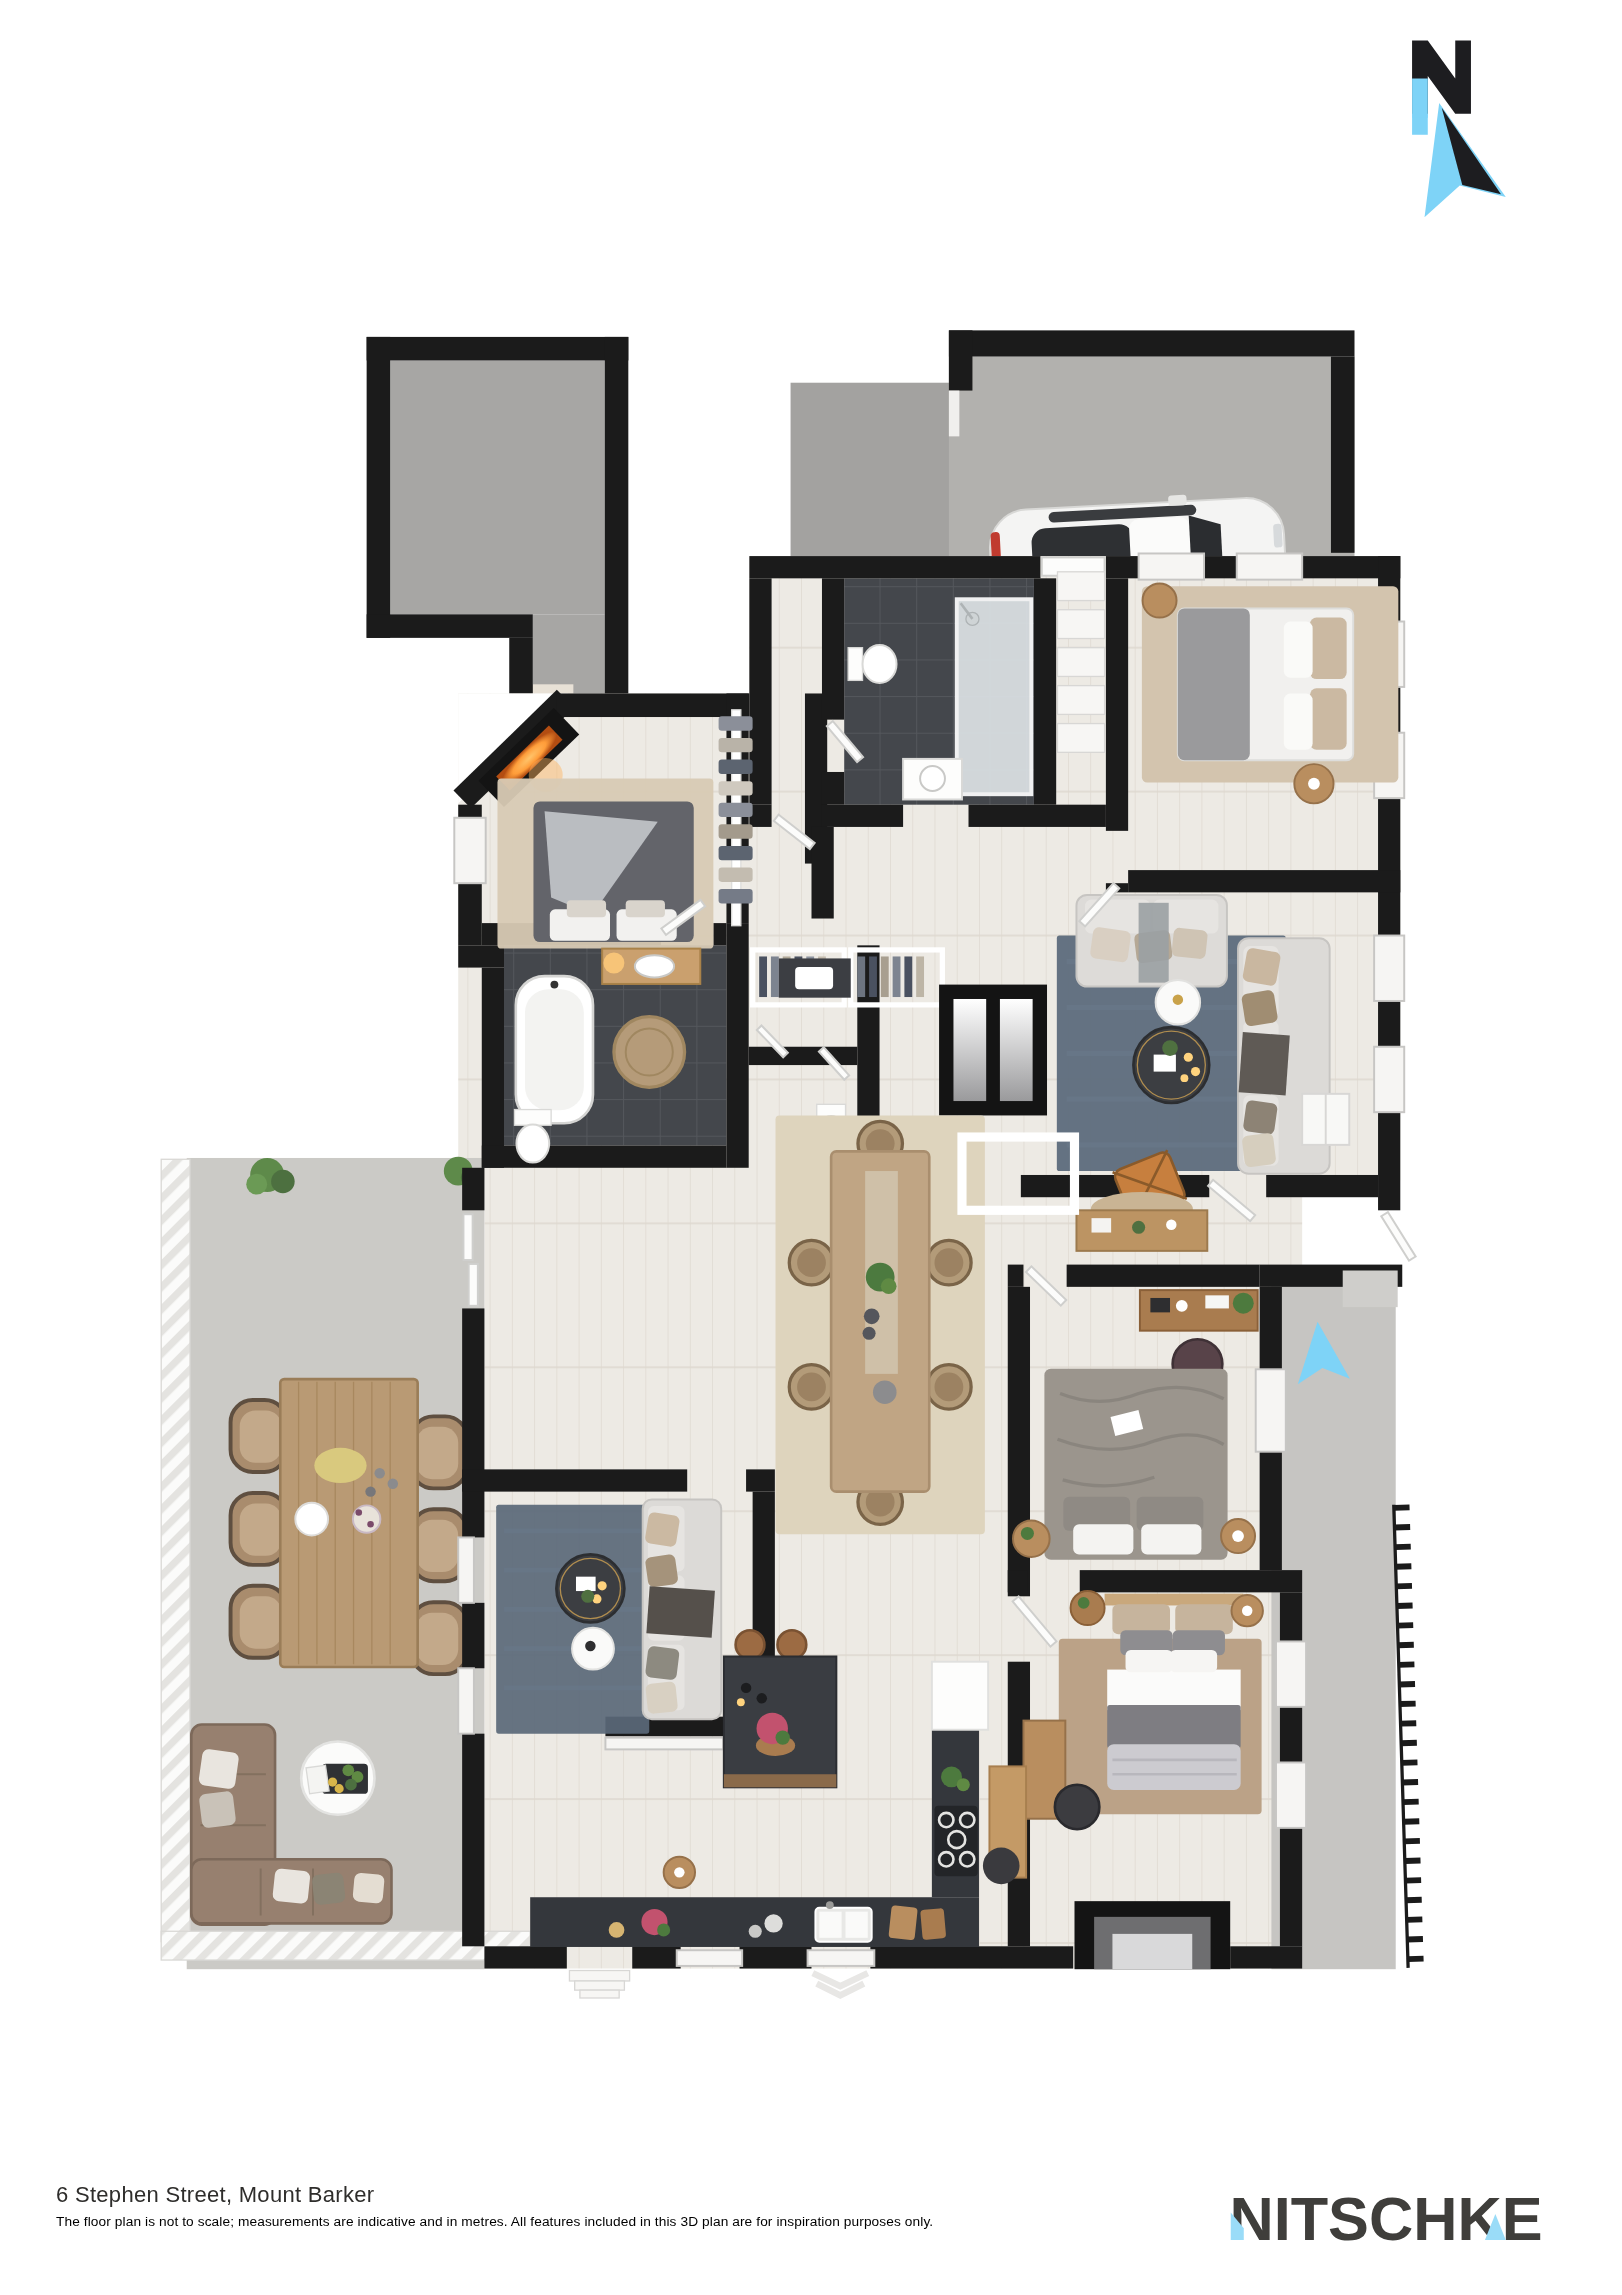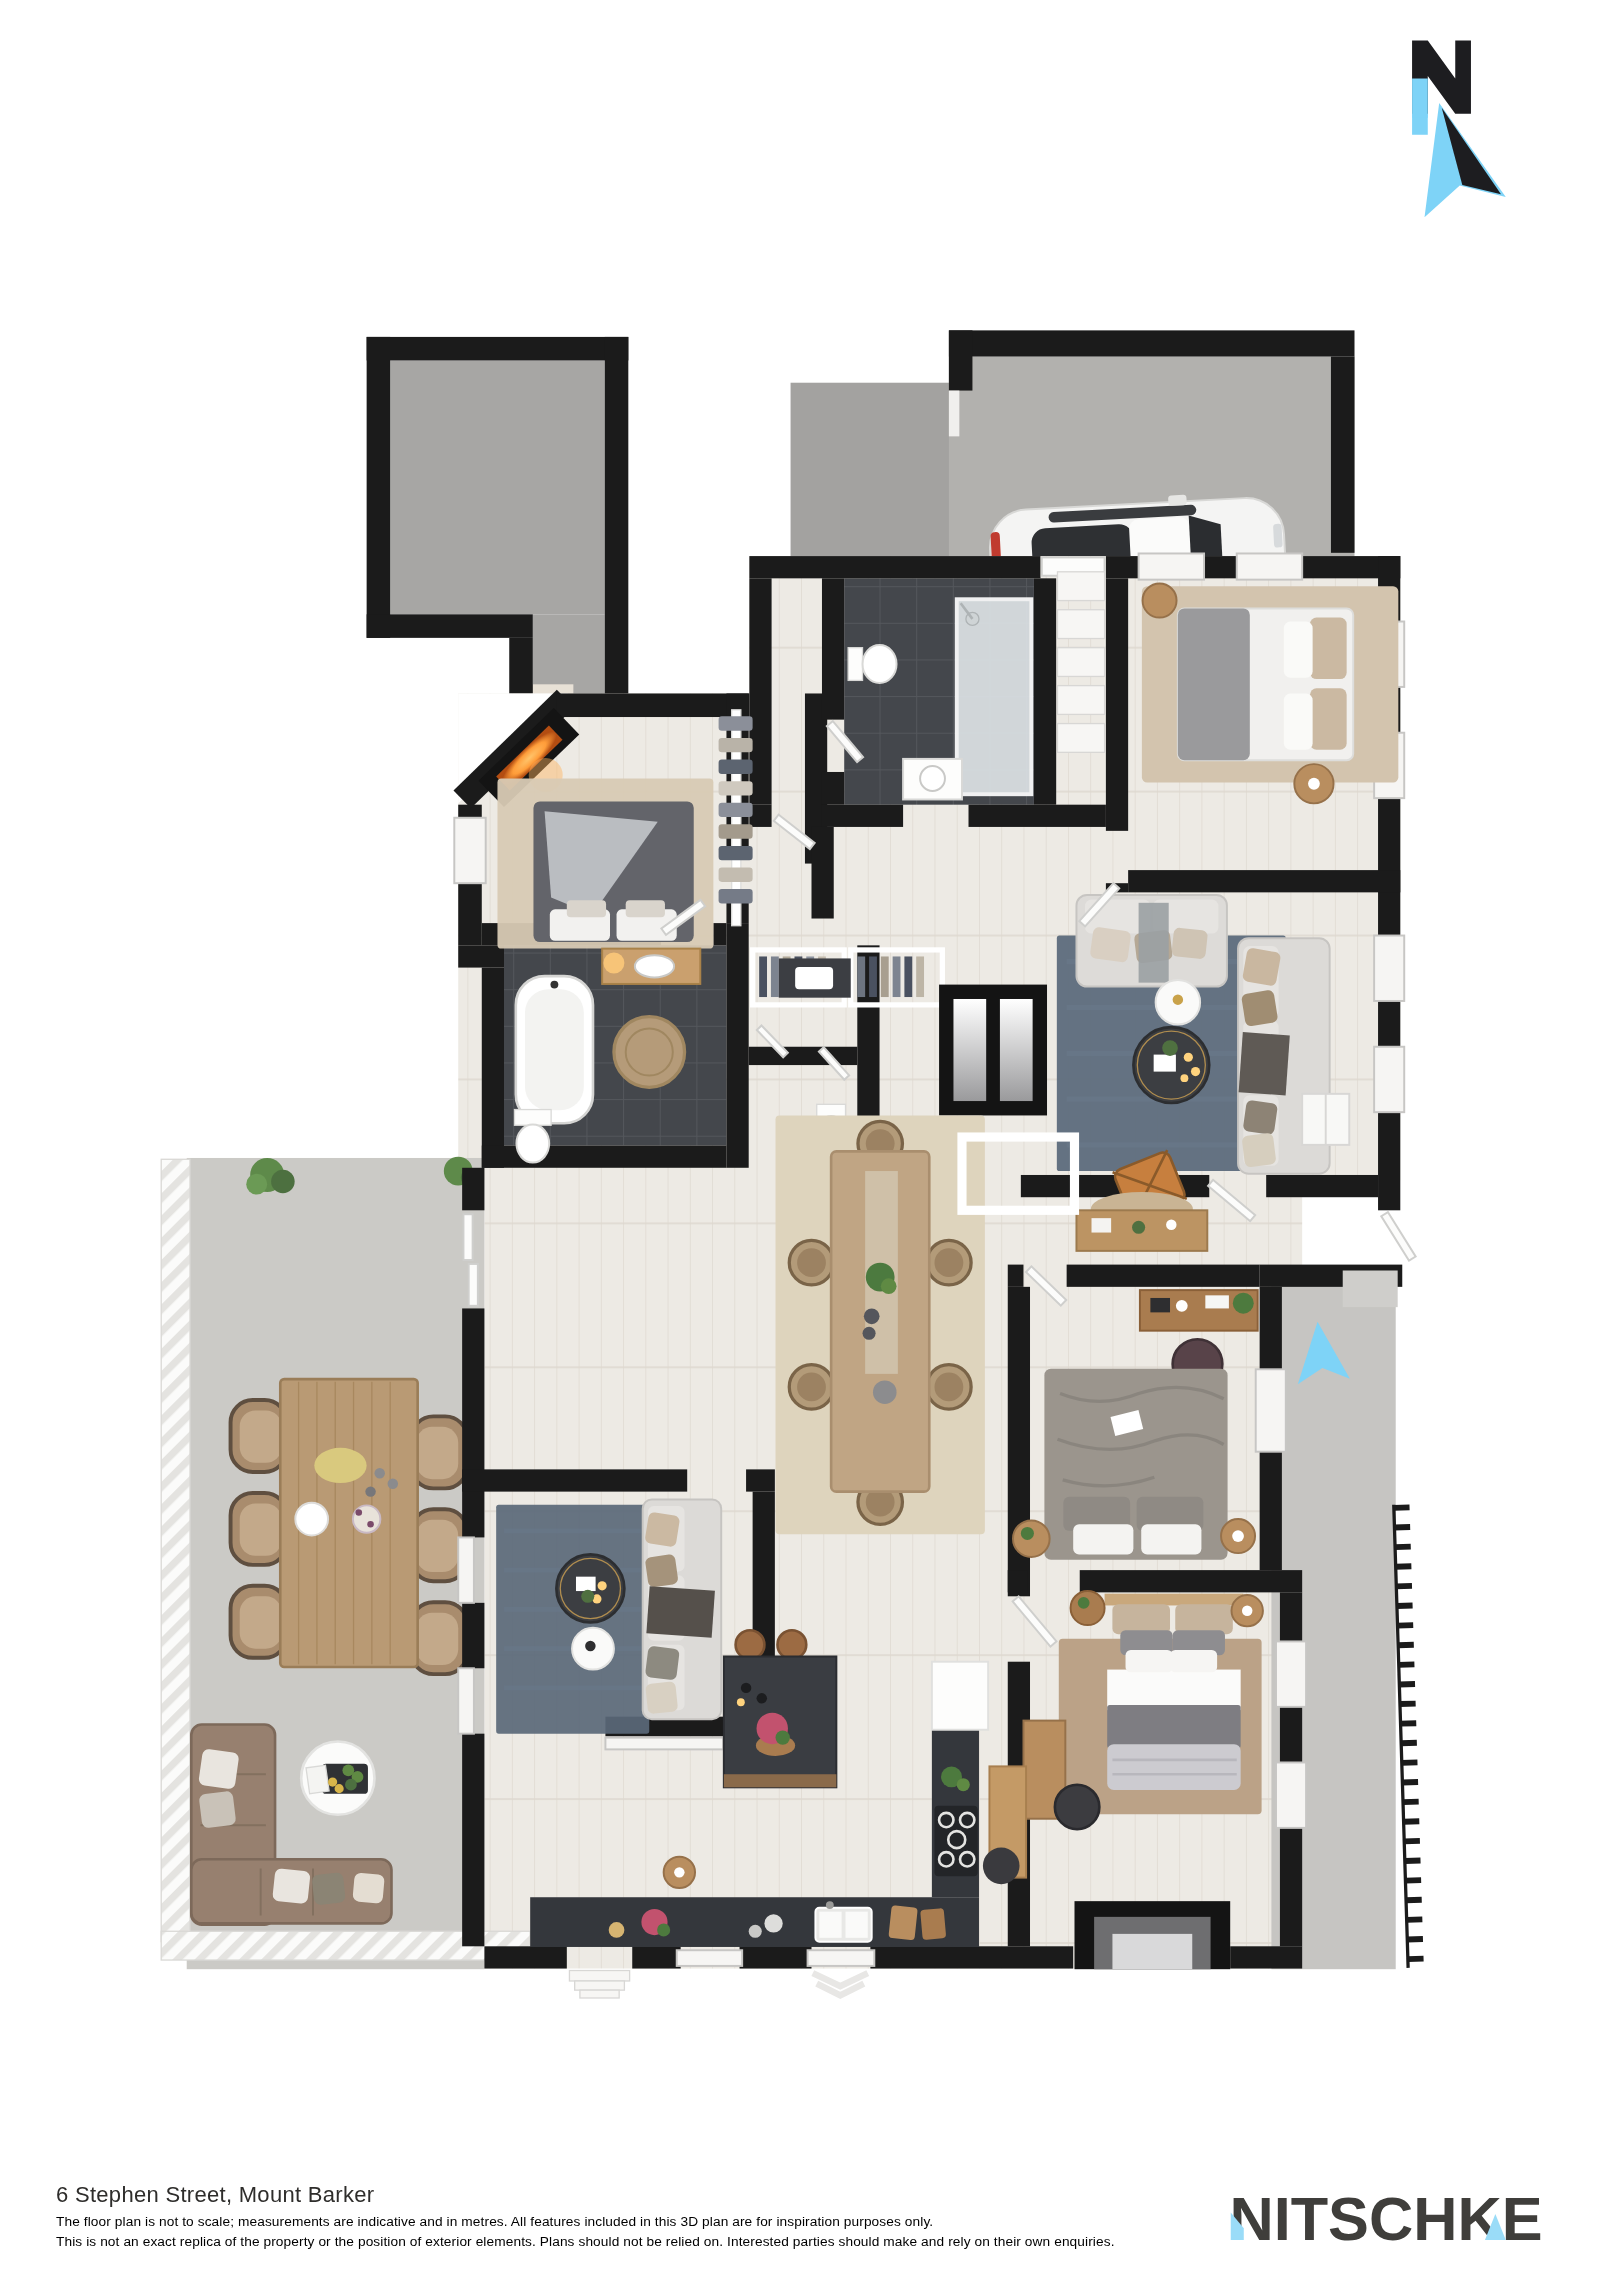--- a/index.html
+++ b/index.html
@@ -601,21 +601,20 @@
       <path d="M0,-118 L64,46 L0,12 L-64,46 Z" fill="#7ed3f7"></path>
       <path d="M2,-110 L58,40 L4,12 Z" fill="#1d1d20"></path>
     </g>
   </g>
   <text x="2196" y="164" font-size="1" fill="none">N</text>
 </svg>
 
 <div class="address">6 Stephen Street, Mount Barker</div>
 <div class="disclaimer">
   <div>The floor plan is not to scale; measurements are indicative and in metres. All features included in this 3D plan are for inspiration purposes only.</div>
-  <div>This is not an exact replica of the property or the position of exterior elements. Plans should not be relied on. Interested parties should make and rely on their own enquiries.</div>
 </div>
 <svg class="logo-svg" width="353" height="73" viewBox="0 0 540 112">
   <text x="6" y="92" class="logo-text">NITSCHKE</text>
   <polygon points="8,92 8,50 28,74 28,92" fill="#9adcf8"></polygon>
   <polygon points="398,92 414,52 430,92" fill="#9adcf8"></polygon>
 </svg>
 
 </div>
 
 

